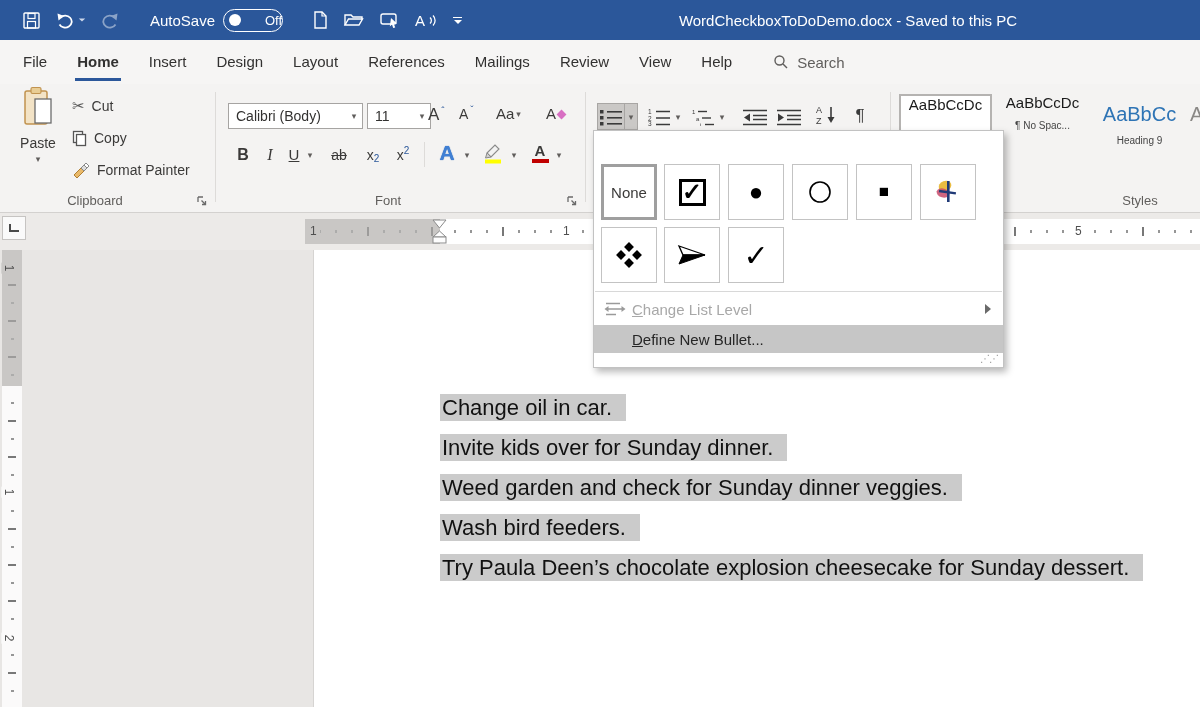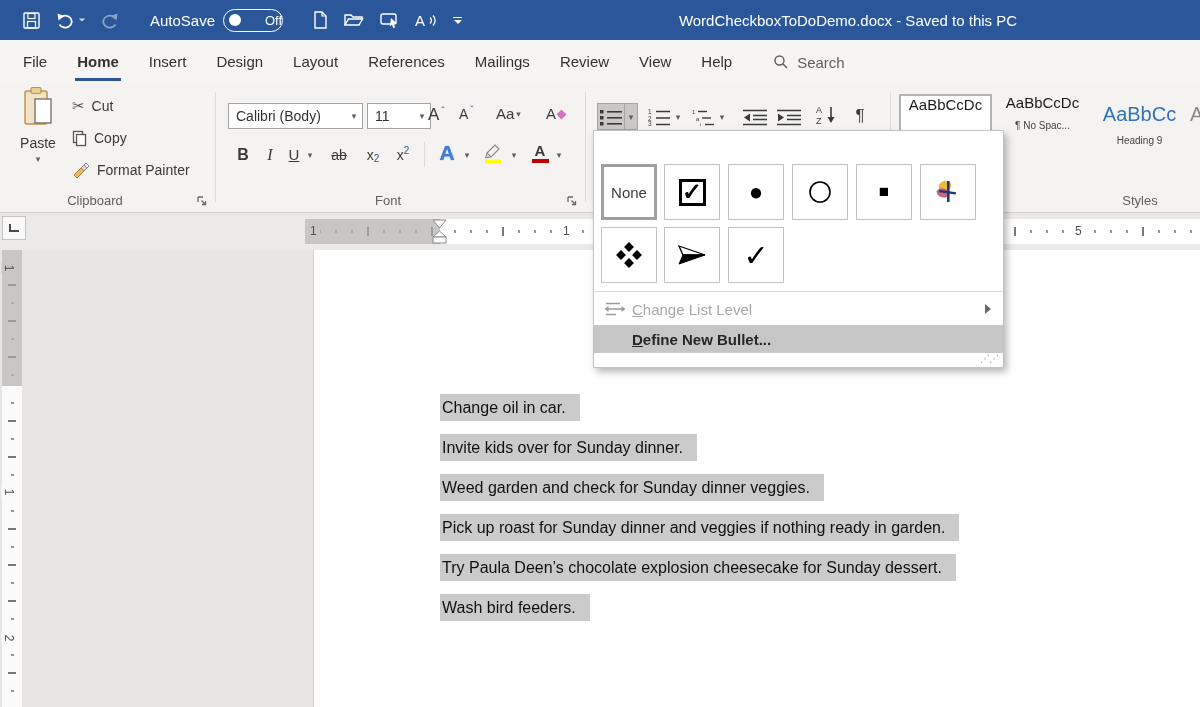--- a/index.html
+++ b/index.html
@@ -70,38 +70,38 @@
   .docarea { position:absolute; left:0; top:250px; width:1200px; height:457px; background:#e8e6e4; }
   .vruler { position:absolute; left:2px; top:0; width:20px; height:457px; background:#fbfafa; }
   .vseg-gray { position:absolute; left:0; top:0; width:20px; height:136px; background:#c9c7c5; }
   .vticks { position:absolute; left:0; right:0; background-image:
       linear-gradient(180deg, transparent 0 34px, #787878 34px 36px),
       linear-gradient(180deg, transparent 0 16px, #969696 16px 18px);
     background-size:8px 36px, 3px 18px; background-repeat:repeat-y; background-position:center 0; }
   .vnum { position:absolute; left:2px; font-size:12px; color:#4f4f4f; transform:rotate(90deg); padding:1px 2px; }
   .page { position:absolute; left:313px; top:0; width:887px; height:457px; background:#fff; border-left:1px solid #d6d4d2; }
   .doctext { position:absolute; left:126px; top:144px; }
-  .doctext p { margin:0 0 13px 0; font-size:16px; line-height:19px; color:#111; font-weight:500; }
+  .doctext p { margin:0 0 13px 0; font-size:22px; line-height:19px; color:#111; font-weight:500; }
   .hl { display:inline-block; background:#cbcbcb; padding:4px 14px 4px 2px; }
 
   
   .bmenu { position:absolute; left:593px; top:130px; width:411px; height:238px; background:#fff; border:1px solid #c2c2c2; box-shadow:3px 4px 7px rgba(0,0,0,.28); z-index:20; }
   .bm-header { position:absolute; left:0; top:0; right:0; height:28px; background:#f1f1f1; font-size:15px; font-weight:bold; color:#5d5d5d; line-height:28px; padding-left:12px; }
   .bm-cell { position:absolute; width:56px; height:56px; border:1px solid #c3c3c3; background:#fff; display:flex; align-items:center; justify-content:center; cursor:default; }
   .bm-cell.none { border:3px solid #9f9f9f; font-size:15px; color:#3b3a39; }
   .boxcheck { width:27px; height:27px; border:3px solid #000; display:flex; align-items:center; justify-content:center; font-size:24px; font-weight:bold; line-height:1; }
   .g-dot { font-size:24px; color:#000; }
   .g-sq { font-size:17px; color:#000; }
   .g-check { font-size:30px; color:#000; }
   .bm-sep { position:absolute; left:1px; right:1px; top:160px; height:1px; background:#d8d8d8; }
   .bm-item { position:absolute; left:0; right:0; height:28px; display:flex; align-items:center; font-size:15px; }
   .bm-item .mi-label { display:block; }
   .mi-label::first-letter { text-decoration:underline; }
   .bm-change { top:164px; color:#a8a8a8; }
-  .bm-define { top:194px; background:#c6c6c6; color:#262626;font-weight:bold; }
+  .bm-define { top:194px; background:#c6c6c6; color:#262626; }
   .bm-item .mi-icon { width:26px; margin-left:8px; }
   .bm-item .mi-text { margin-left:4px; }
   .bm-define .mi-text { margin-left:38px; }
   .subarrow { position:absolute; right:12px; width:0; height:0; border-top:5px solid transparent; border-bottom:5px solid transparent; border-left:6px solid #6a6a6a; }
   .grip { position:absolute; right:5px; bottom:3px; color:#999; font-size:10px; letter-spacing:-1px; }
 </style>
 </head>
 <body>
 
 <div class="app">
@@ -405,23 +405,22 @@
       <div class="vticks" style="top:136px; bottom:0;"></div>
       <span class="vnum" style="top:10px; background:#c9c7c5;">1</span>
       <span class="vnum" style="top:234px; background:#fbfafa;">1</span>
       <span class="vnum" style="top:380px; background:#fbfafa;">2</span>
     </div>
     <div class="page">
       <div class="doctext">
         <p><span class="hl">Change oil in car.</span></p>
         <p><span class="hl">Invite kids over for Sunday dinner.</span></p>
         <p><span class="hl">Weed garden and check for Sunday dinner veggies.</span></p>
-        <p><span class="hl">Pick up roast for Sunday dinner and veggies if nothing ready in garden.</span></p>
+        <p><span class="hl">Wash bird feeders.</span></p>
         <p><span class="hl">Try Paula Deen’s chocolate explosion cheesecake for Sunday dessert.</span></p>
-        <p><span class="hl">Wash bird feeders.</span></p>
       </div>
     </div>
   </div>
 
   <div class="bmenu">
 
     <div class="bm-cell none" style="left:7px; top:33px;">
       <span>None</span>
     </div>
     <div class="bm-cell" style="left:70px; top:33px;">

